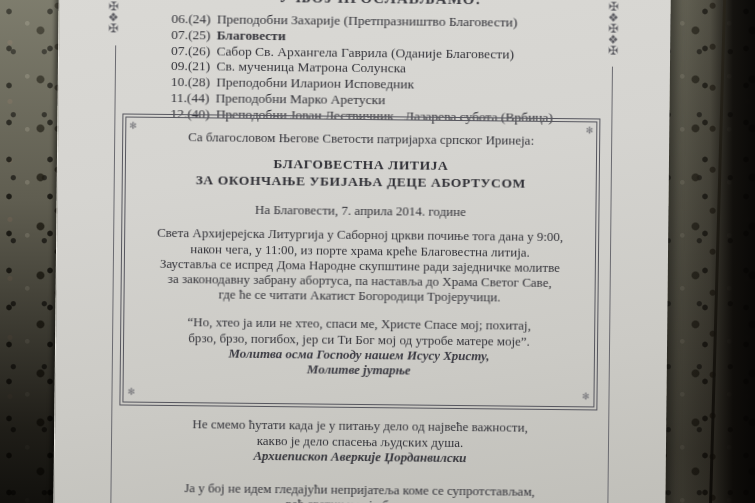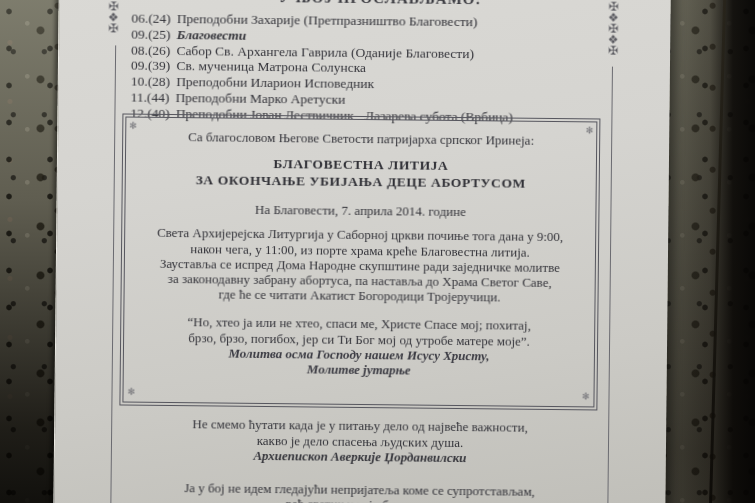--- a/index.html
+++ b/index.html
@@ -48,22 +48,22 @@
   .rule { position:absolute; width:0; border-left:1px solid #6a6a70; }
   .rule-left  { left:56px; top:62px; height:478px; }
   .rule-right { left:553px; top:78px; height:462px; }
 
   
   .partial-heading { text-align:center; font-weight:bold; font-size:15px; letter-spacing:1px;
       color:#3a3a40; margin-top:-12px; padding-left:30px; }
 
   
   .calendar { margin:6px 0 0 72px; font-size:13.5px; line-height:15.8px; }
-  .cal-item .num { margin-right:6px; }
-  .cal-item.emph .txt { font-weight:bold; font-style:italic; }
+  .cal-item .num { margin-right:6px;margin-left:40px; }
+  .cal-item.emph .txt { font-weight:bold; }
 
   
   .frame { position:absolute; left:64px; top:130px; width:478px; height:292px;
       border:1px solid #56565e; padding:2px; }
   .frame-inner { width:100%; height:100%; border:1px solid #56565e; position:relative;
       text-align:center; font-size:13px; line-height:15.2px; padding-top:11px; }
   .flourish { position:absolute; font-family:"DejaVu Sans",sans-serif; font-size:9px; color:#6a6a70; }
   .fl-tl { left:3px; top:1px; }  .fl-tr { right:3px; top:1px; }
   .fl-bl { left:4px; bottom:2px; } .fl-br { right:4px; bottom:2px; }
   .blessing { margin-bottom:11px; }
@@ -93,23 +93,23 @@
 
       <div class="knot knot-left">✠❖✠❖✠</div>
       <div class="knot knot-right">❖✠❖✠❖✠</div>
       <div class="rule rule-left"></div>
       <div class="rule rule-right"></div>
 
       <div class="partial-heading">У ЊОЈ ПРОСЛАВЉАМО:</div>
 
       <div class="calendar">
         <div class="cal-item"><span class="num">06.(24)</span><span class="txt">Преподобни Захарије (Претпразништво Благовести)</span></div>
-        <div class="cal-item emph"><span class="num">09.(25)</span><span class="txt">Благовести</span></div>
-        <div class="cal-item"><span class="num">08.(26)</span><span class="txt">Сабор Св. Архангела Гаврила (Оданије Благовести)</span></div>
-        <div class="cal-item"><span class="num">09.(39)</span><span class="txt">Св. мученица Матрона Солунска</span></div>
+        <div class="cal-item emph"><span class="num">07.(25)</span><span class="txt">Благовести</span></div>
+        <div class="cal-item"><span class="num">07.(26)</span><span class="txt">Сабор Св. Архангела Гаврила (Оданије Благовести)</span></div>
+        <div class="cal-item"><span class="num">09.(21)</span><span class="txt">Св. мученица Матрона Солунска</span></div>
         <div class="cal-item"><span class="num">10.(28)</span><span class="txt">Преподобни Иларион Исповедник</span></div>
         <div class="cal-item"><span class="num">11.(44)</span><span class="txt">Преподобни Марко Аретуски</span></div>
         <div class="cal-item"><span class="num">12.(40)</span><span class="txt">Преподобни Јован Лествичник - Лазарева субота (Врбица)</span></div>
       </div>
 
       <div class="frame">
         <div class="frame-inner">
           <span class="flourish fl-tl">✻</span>
           <span class="flourish fl-tr">✻</span>
           <span class="flourish fl-bl">✻</span>

